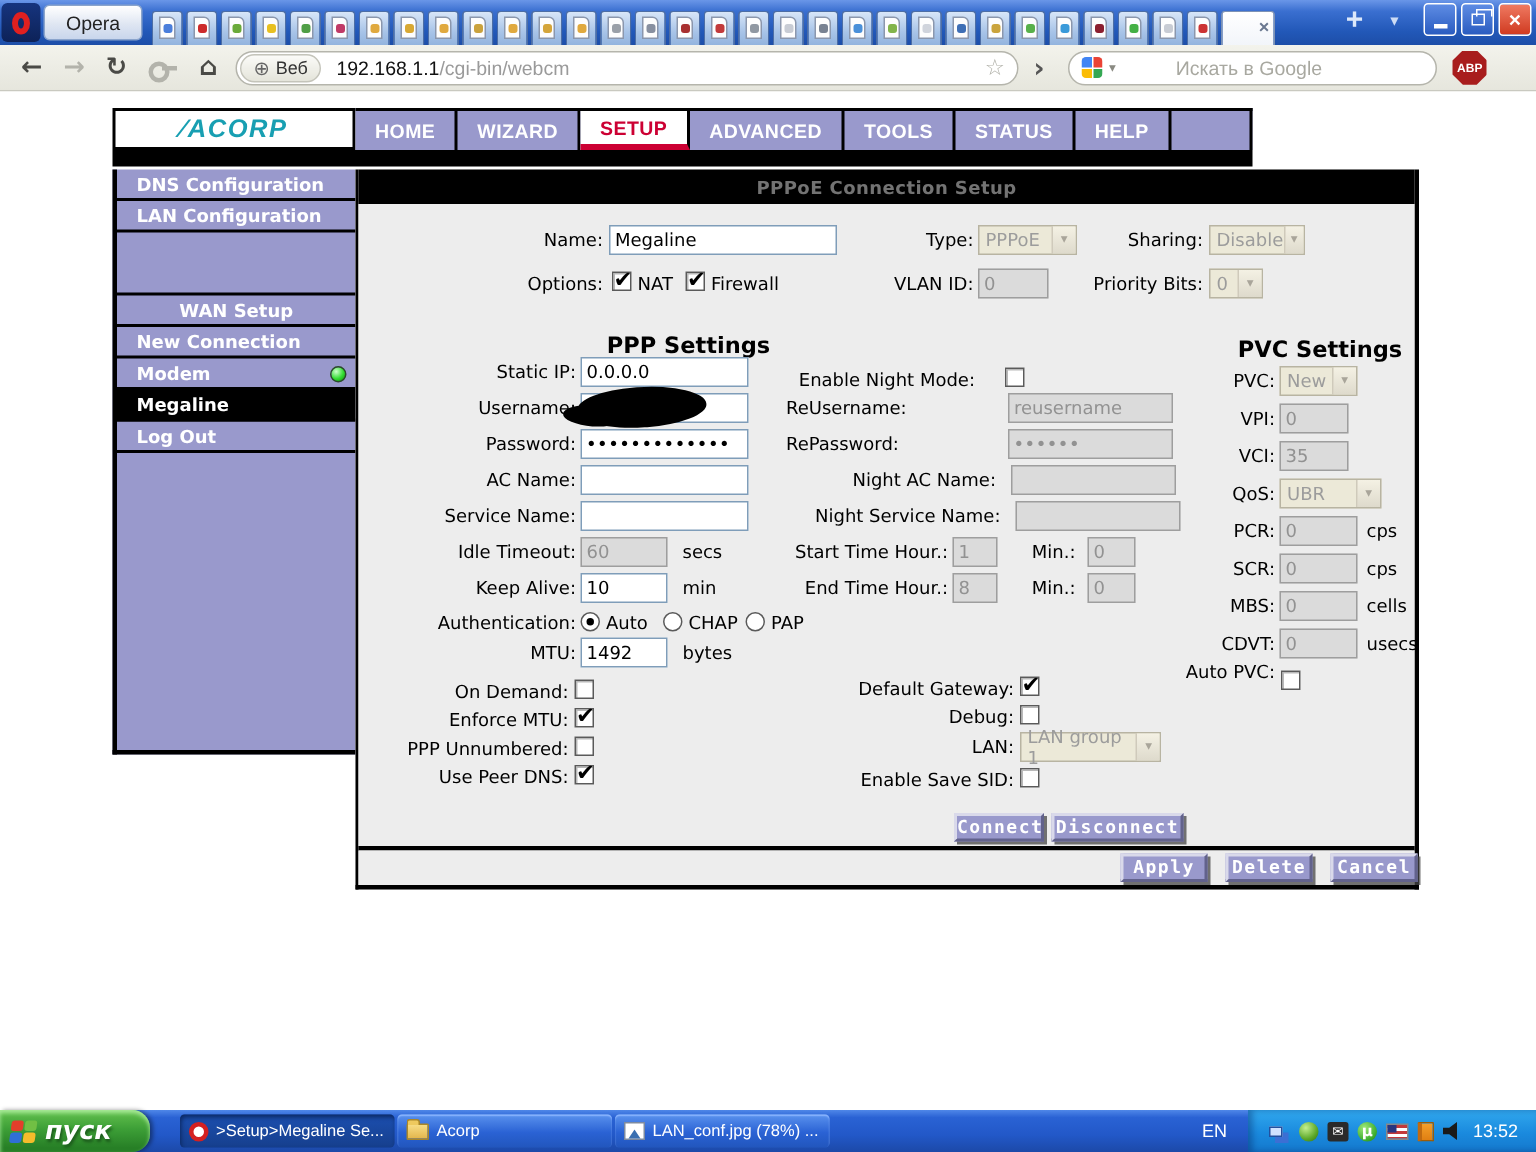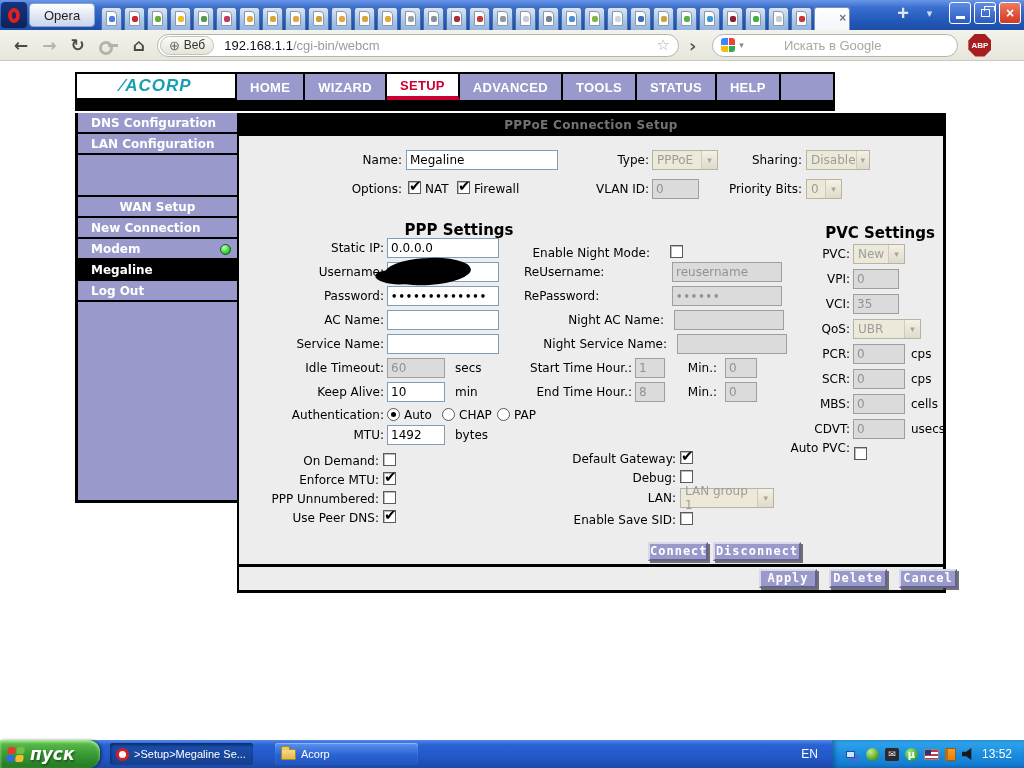--- a/index.html
+++ b/index.html
@@ -110,34 +110,34 @@
   .cb.on::after { content:"\2714"; position:absolute; left:0; top:-5px; font-size:15px; font-weight:bold; color:#000; }
   .rb { position:absolute; width:13px; height:13px; border:1px solid #5a5a5a; border-radius:50%; background:#fff; cursor:pointer; }
   .rb.on::after { content:""; position:absolute; left:3px; top:3px; width:5px; height:5px; border-radius:50%; background:#000; }
   .scribble { position:absolute; left:146px; top:122px; width:86px; height:27px; background:#000;
     border-radius:46% 54% 48% 52%; transform:rotate(-4deg); z-index:5; }
   .scribble::after { content:""; position:absolute; left:-10px; top:10px; width:40px; height:14px; background:#000;
     border-radius:50%; transform:rotate(8deg); }
   .pbtn { position:absolute; height:19px; background:#9999cc; color:#fff; text-align:center;
     font:bold 12px "DejaVu Sans Mono",monospace; letter-spacing:1px; line-height:15px;
     border-top:2px solid #d9d9ea; border-left:2px solid #d9d9ea; border-bottom:2px solid #62628c; border-right:2px solid #62628c;
-    box-shadow:2px 2px 0 rgba(70,70,70,.75); cursor:pointer;margin-left:12px; }
+    box-shadow:2px 2px 0 rgba(70,70,70,.75); cursor:pointer; }
 
   
   .taskbar { position:absolute; left:0; bottom:0; width:1024px; height:28px;
     background:linear-gradient(#4f87e8 0%, #2a62d4 18%, #2258c8 60%, #1c49a8 100%); display:flex; align-items:center; }
   .start { width:100px; height:28px; border-radius:0 12px 12px 0; flex:none; cursor:pointer;
     background:linear-gradient(#64c24e 0%, #3d9f37 45%, #277f26 90%); box-shadow:inset 0 2px 3px #aaeb9a, 2px 0 3px rgba(0,0,0,.4);
     display:flex; align-items:center; gap:6px; padding-left:7px;
     color:#fff; font:bold italic 17px "DejaVu Sans",sans-serif; text-shadow:1px 2px 2px #1c5a1c; }
   .winflag { width:17px; height:15px; display:grid; grid-template:1fr 1fr / 1fr 1fr; gap:1px; transform:skewX(-8deg); }
   .winflag i { border-radius:2px; }
   .winflag i:nth-child(1){background:#e33e2b}.winflag i:nth-child(2){background:#71bf44}
   .winflag i:nth-child(3){background:#2f6fd6}.winflag i:nth-child(4){background:#f4bc2b}
-  .titems { display:flex; gap:22px; margin-left:10px; }
+  .titems { display:flex; gap:2px; margin-left:20px; }
   .titem { width:143px; height:22px; border-radius:3px; cursor:pointer;
     background:linear-gradient(#5a92ee,#2a62d4 55%,#2256bd); box-shadow:inset 0 1px 1px #8fb8ff;
     color:#fff; font:11px "Liberation Sans",sans-serif; display:flex; align-items:center; gap:5px; padding:0 6px; overflow:hidden; white-space:nowrap; }
   .titem.active { background:linear-gradient(#1c4fb0,#163f8d); box-shadow:inset 1px 2px 3px #0c2a66; }
   .tic { flex:none; display:inline-block; }
   .tic-opera { width:13px; height:13px; border:3px solid #d42020; border-radius:50%; background:#fff; }
   .tic-folder { width:15px; height:11px; background:linear-gradient(#f7dc84,#e2b64c); border:1px solid #a8862a; border-radius:1px; position:relative; }
   .tic-folder::before { content:""; position:absolute; left:-1px; top:-4px; width:7px; height:3px; background:#eec95e; border:1px solid #a8862a; border-bottom:none; border-radius:2px 2px 0 0; }
   .tic-image { width:14px; height:12px; background:#fff; border:1px solid #7d8aa0; position:relative; }
   .tic-image::before { content:""; position:absolute; left:2px; top:4px; border-left:4px solid transparent; border-right:4px solid transparent; border-bottom:6px solid #3a6fb0; }
@@ -577,20 +577,24 @@
     </div>
     <div class="titems">
         <div class="titem active">
           <span class="tic tic-opera"></span>
           <span>&gt;Setup&gt;Megaline Se...</span>
         </div>
         <div class="titem">
           <span class="tic tic-folder"></span>
           <span>Acorp</span>
         </div>
+        <div class="titem">
+          <span class="tic tic-image"></span>
+          <span>LAN_conf.jpg (78%) ...</span>
+        </div>
       </div>
     <div class="tbar-spacer"></div>
     <span class="lang">EN</span>
     <div class="tray">
       <span class="ic ic-net"></span>
       <span class="ic ic-virus"></span>
       <span class="ic ic-mail">✉</span>
       <span class="ic ic-ut">µ</span>
       <span class="ic ic-flag"></span>
       <span class="ic ic-book"></span>

